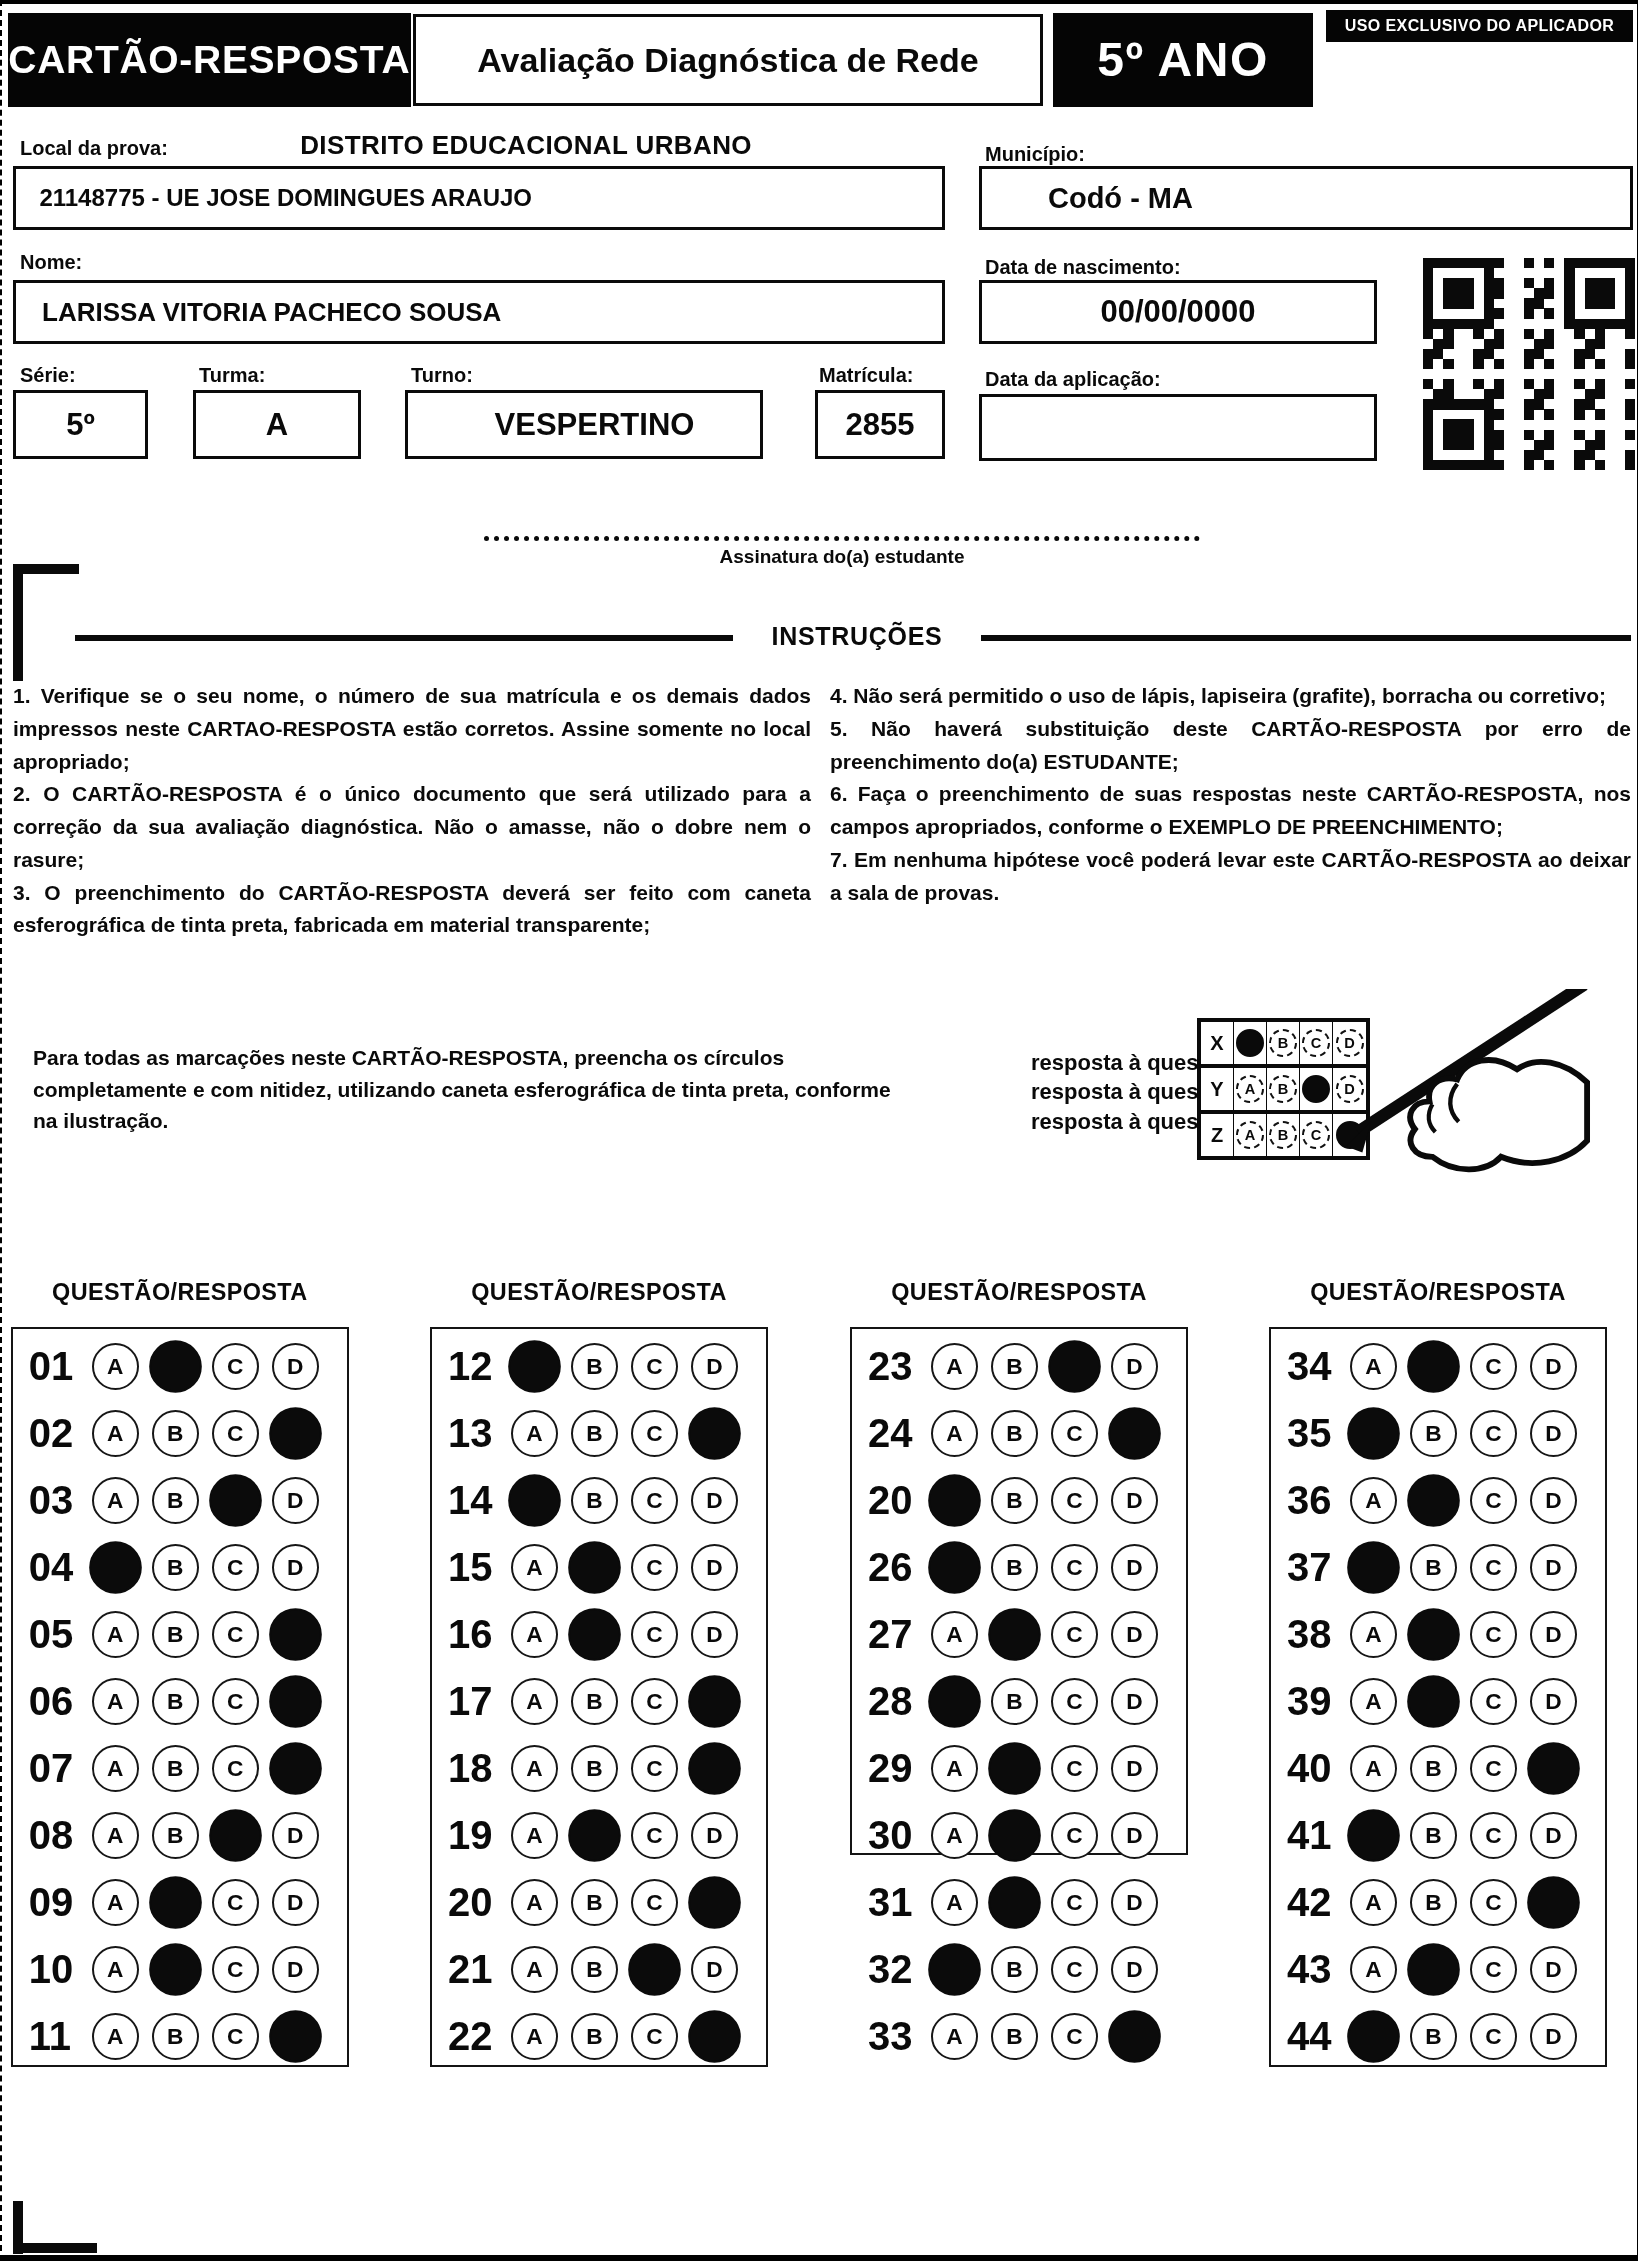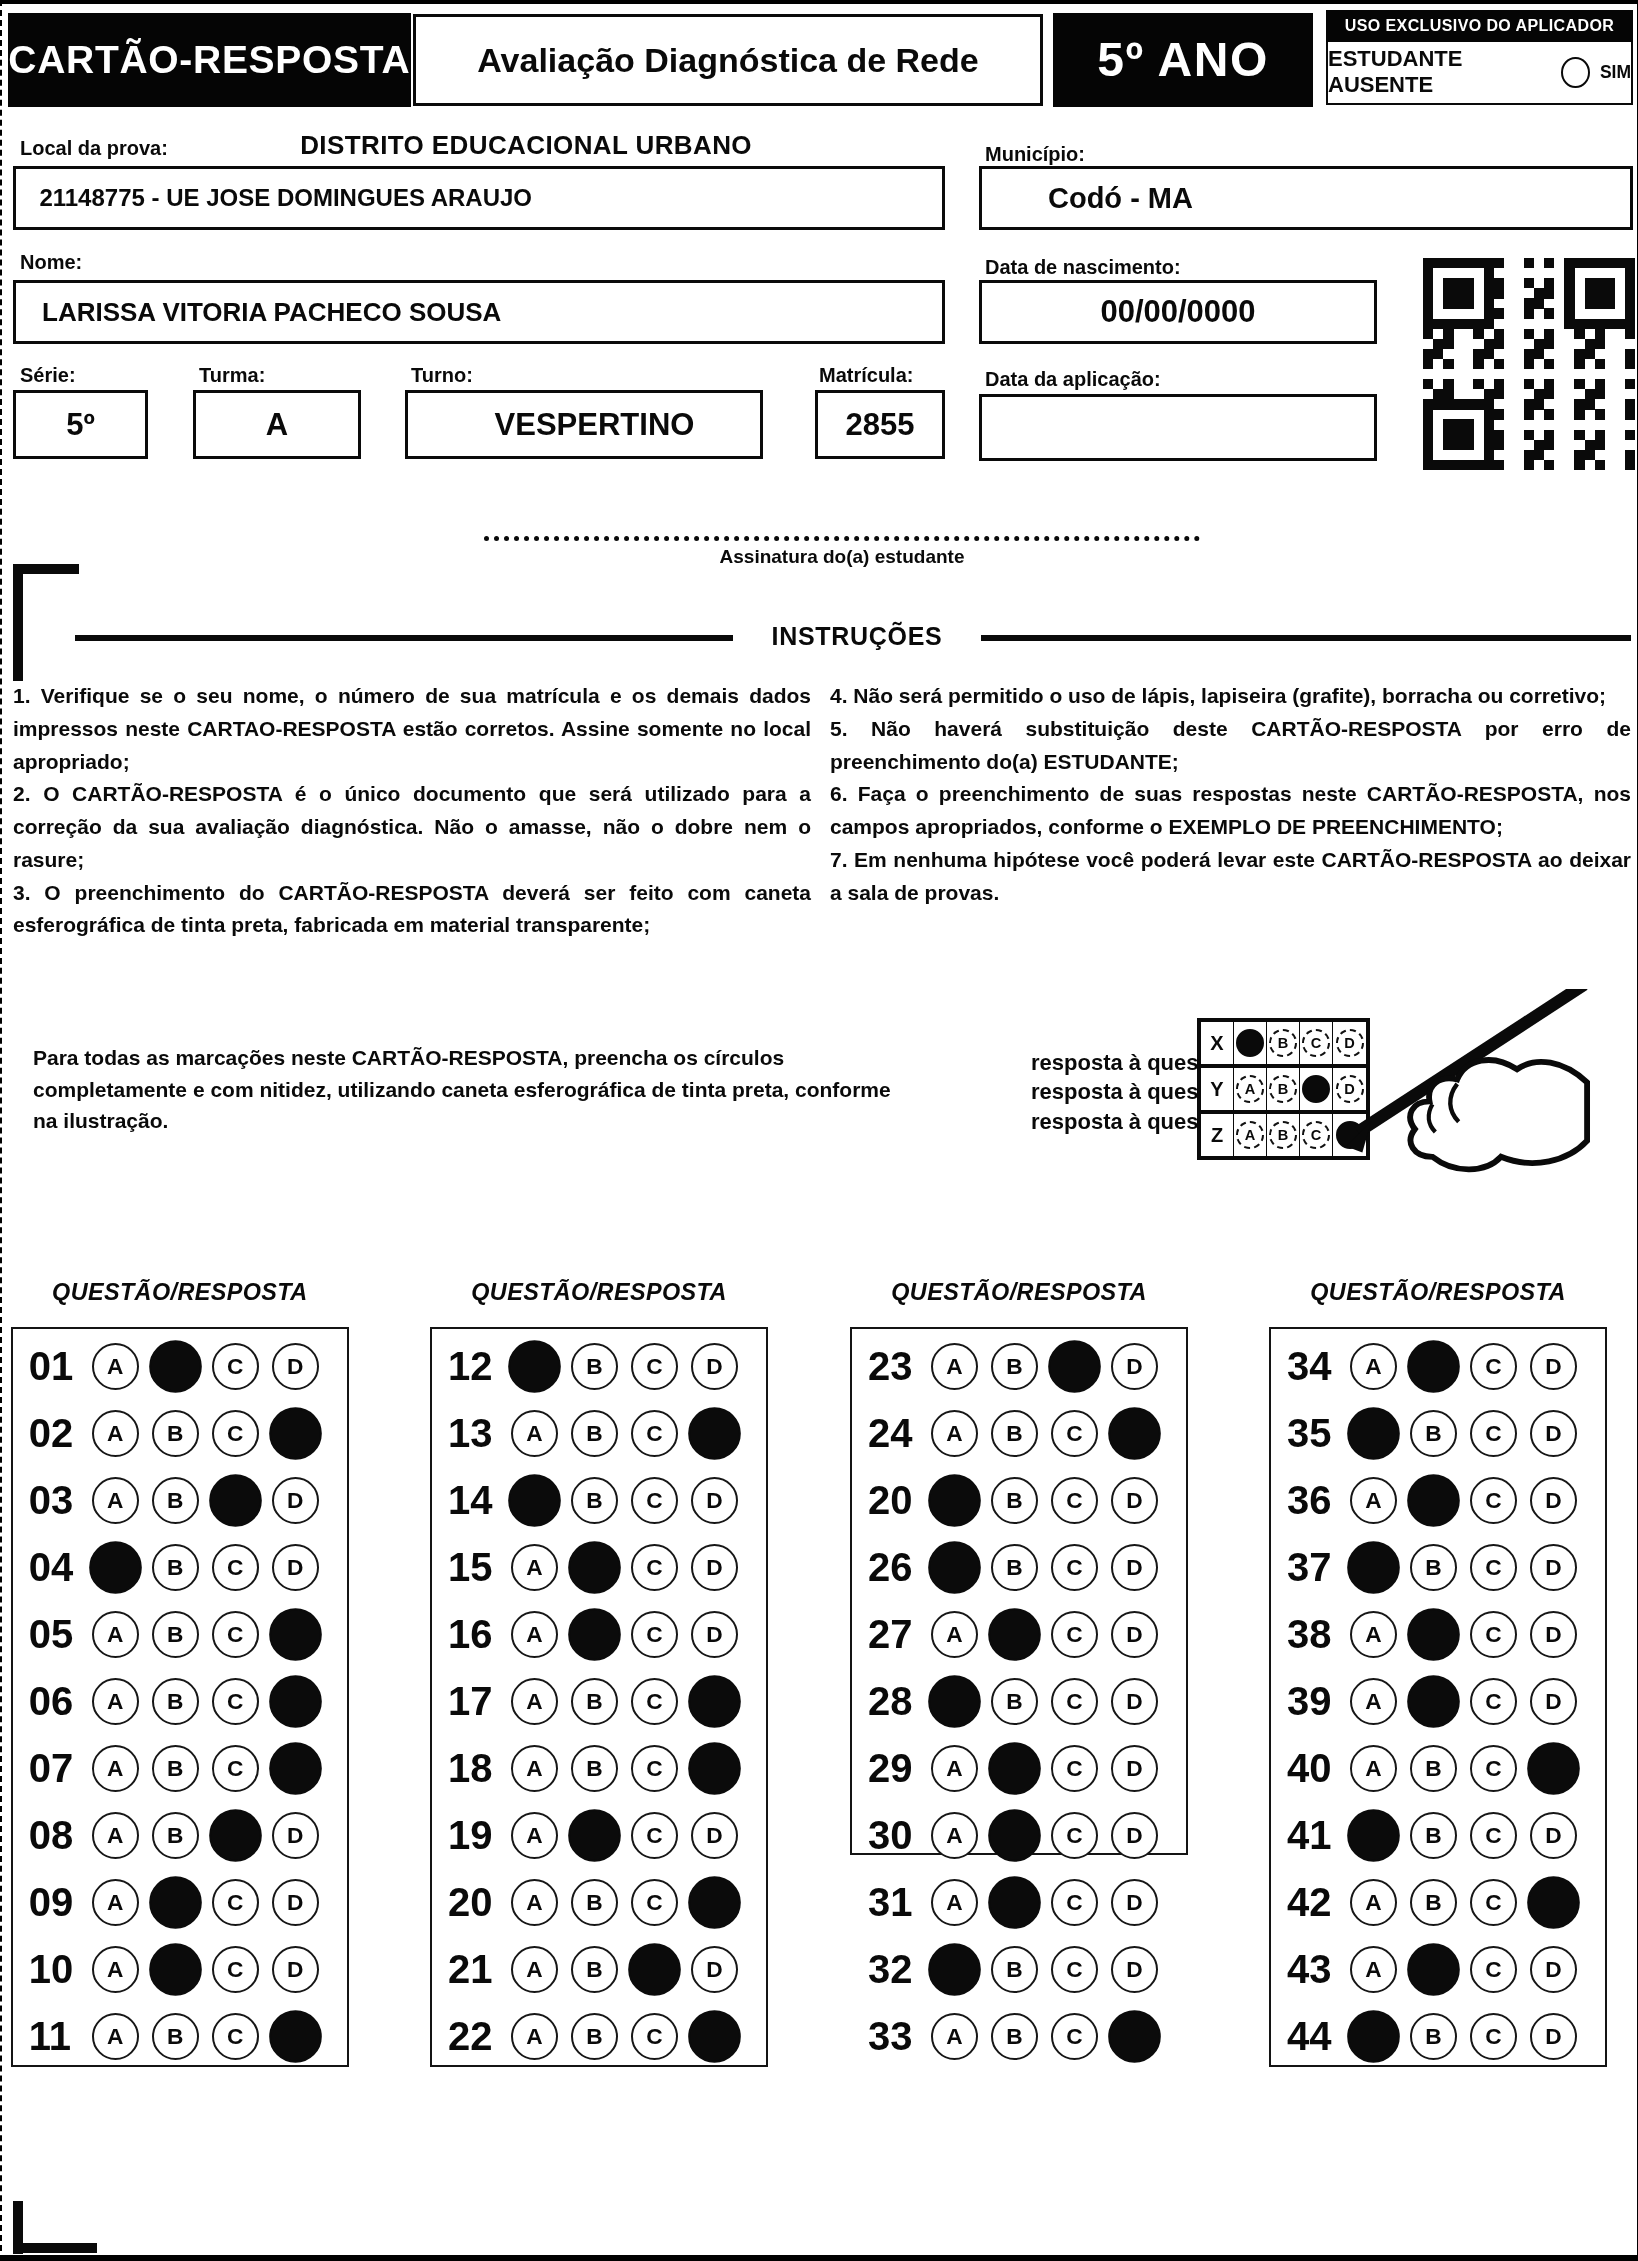--- a/index.html
+++ b/index.html
@@ -47,46 +47,41 @@
   
   .ex-grid{border:4.4px solid #0a0a0a;background:#fff;}
   .ex-row{display:flex;border-bottom:4.4px solid #0a0a0a;}
   .ex-row:last-child{border-bottom:none;}
   .ex-cell{width:33px;height:42px;display:flex;align-items:center;justify-content:center;border-right:1.5px solid #0a0a0a;box-sizing:border-box;}
   .ex-cell:last-child{border-right:none;}
   .ex-cell.lab{font-weight:bold;font-size:20px;}
   .ex-bubble{width:28px;height:28px;border:2.2px dashed #111;border-radius:50%;display:flex;align-items:center;justify-content:center;font-size:14.6px;font-weight:bold;box-sizing:border-box;background:#fff;}
   .ex-bubble.filled{background:#0a0a0a;border:2.2px solid #0a0a0a;color:transparent;}
   
-  .qr-header{font-weight:bold;font-size:23.4px;text-align:center;letter-spacing:0.4px;font-style:italic;}
+  .qr-header{font-weight:bold;font-size:23.4px;text-align:center;letter-spacing:0.4px;}
   .answer-box{border:2.2px solid #141414;box-sizing:border-box;background:#fff;padding-top:4.4px;}
   .q-row{display:flex;align-items:center;height:67px;padding-left:16px;}
   .q-num{width:63px;font-size:40px;font-weight:bold;}
   .bubbles{flex:1;display:flex;justify-content:space-between;padding-right:28px;}
   .bubble{width:47px;height:47px;border:2.2px solid #161616;border-radius:50%;display:flex;align-items:center;justify-content:center;font-size:22.7px;font-weight:bold;box-sizing:border-box;background:#fff;}
   .bubble.filled{background:#0b0b0b;border-color:#0b0b0b;color:transparent;transform:scale(1.12);}
 </style>
 </head>
 <body>
 
 <div class="page">
 
   <div class="abs blackbox hdr-card" style="left:5.8px;top:8.8px;width:403px;height:94px;">CARTÃO-RESPOSTA</div>
 
   <div class="abs hdr-exam" style="left:411px;top:10.2px;width:630px;height:92px;">Avaliação Diagnóstica de Rede</div>
 
   <div class="abs blackbox hdr-grade" style="left:1051px;top:8.8px;width:260px;height:94px;">5º ANO</div>
 
   <div class="abs aplic" style="left:1324px;top:5.8px;width:307px;">
     <div class="aplic-strip">USO EXCLUSIVO DO APLICADOR</div>
-    <div class="aplic-body">
-      <span class="aplic-label">ESTUDANTE AUSENTE</span>
-      <span class="aplic-circle"></span>
-      <span class="aplic-sim">SIM</span>
-    </div>
   </div>
 
   <div class="abs lbl" style="left:18px;top:133px;">Local da prova:</div>
   <div class="abs district" style="left:209px;top:126px;width:541px;text-align:right;">DISTRITO EDUCACIONAL URBANO</div>
   <div class="abs box" style="left:11px;top:162px;width:932px;height:64px;padding-left:23.4px;">
     <span class="fieldtext">21148775 - UE JOSE DOMINGUES ARAUJO</span>
   </div>
 
   <div class="abs lbl" style="left:983px;top:139px;">Município:</div>
   <div class="abs box" style="left:977px;top:162px;width:654px;height:64px;padding-left:66px;">

